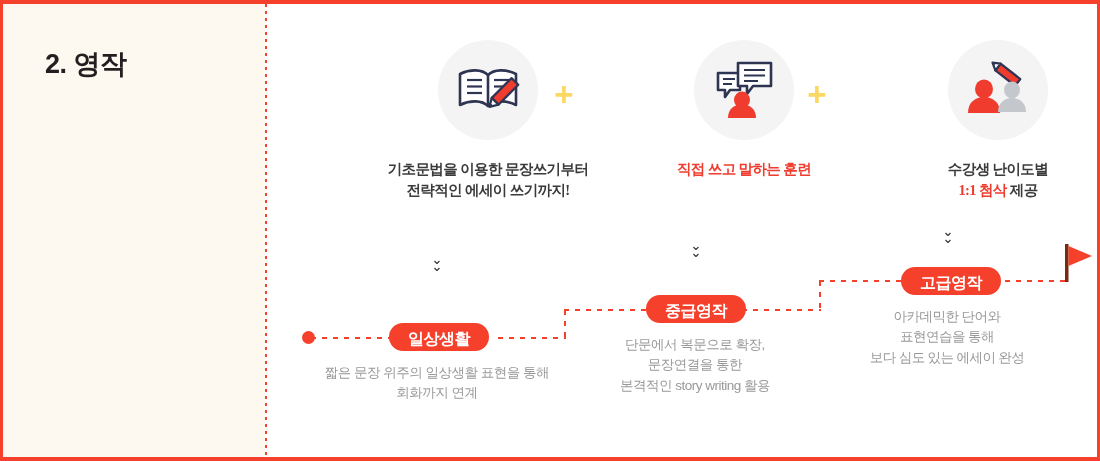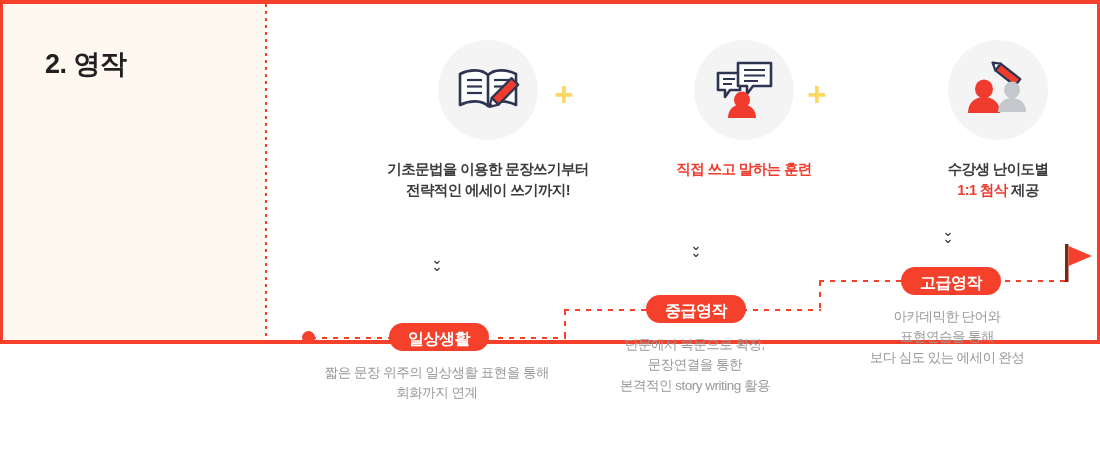--- a/index.html
+++ b/index.html
@@ -8,21 +8,21 @@
     width: 1100px;
     height: 461px;
     font-family: "Liberation Sans", "DejaVu Sans", sans-serif;
     background: #ffffff;
     overflow: hidden;
   }
 
   #page {
     position: relative;
     width: 1100px;
-    height: 344px;
+    height: 461px;
     background: #ffffff;
     border-top: 4px solid #F5402C;
     border-bottom: 4px solid #F5402C;
     border-left: 3px solid #F5402C;
     border-right: 3px solid #F5402C;
   }
 
   
   #left-panel {
     position: absolute;
@@ -82,20 +82,21 @@
     justify-content: center;
   }
 
   .feature-text {
     margin-top: 19px;
     font-size: 14.5px;
     line-height: 1.45;
     color: #3B3B3B;
     font-weight: bold;
     letter-spacing: -0.6px;
+    font-family: Liberation Serif, serif;
   }
   .feature-text .accent { color: #F03C2E; }
 
   
   .plus-sep {
     position: absolute;
     top: 80px;
     width: 24px;
     height: 24px;
     color: #FBD863;

